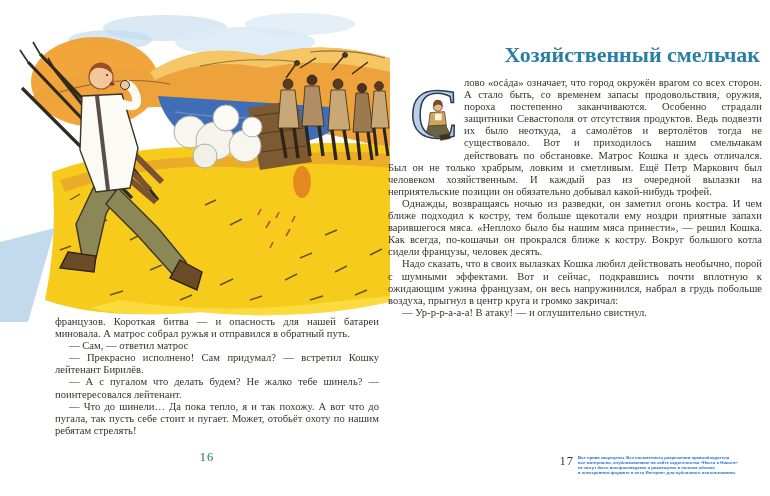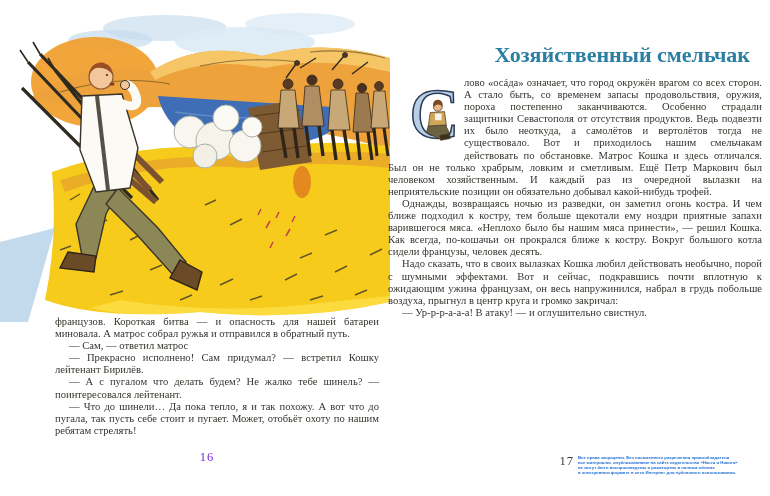--- a/index.html
+++ b/index.html
@@ -10,26 +10,26 @@
   
   .illustration{position:absolute;left:0;top:0;width:390px;height:322px;}
   .left-text{
     position:absolute;left:47px;top:316px;width:324px;
     font-size:10.6px;line-height:12.1px;text-align:justify;margin-left:8px;
   }
   .left-text p, .right-text p{margin:0;}
   .p-indent{text-indent:14px;}
   .left-pagenum{
     position:absolute;left:40px;top:450px;width:334px;text-align:center;
-    font-size:12.5px;color:#6d28d9;letter-spacing:1px;
+    font-size:12.5px;color:#15803d;letter-spacing:1px;
   }
   
   .right-col{position:absolute;left:388px;top:42px;width:374px;}
   .chapter-title{
-    margin:0 12px 9px 0;font-size:22px;line-height:26px;font-weight:600;
+    margin:0 2px 9px 0;font-size:22px;line-height:26px;font-weight:600;
     color:#2b7fa2;text-align:right;font-family:"Liberation Serif", serif;
   }
   .right-text{font-size:10.6px;line-height:12.1px;text-align:justify;}
   .dropcap-block{
     float:left;width:44px;height:73px;margin:1px 8px 0 24px;
   }
   .right-footer{
     position:absolute;left:388px;top:455px;width:376px;
     display:flex;justify-content:flex-end;align-items:flex-start;
   }

